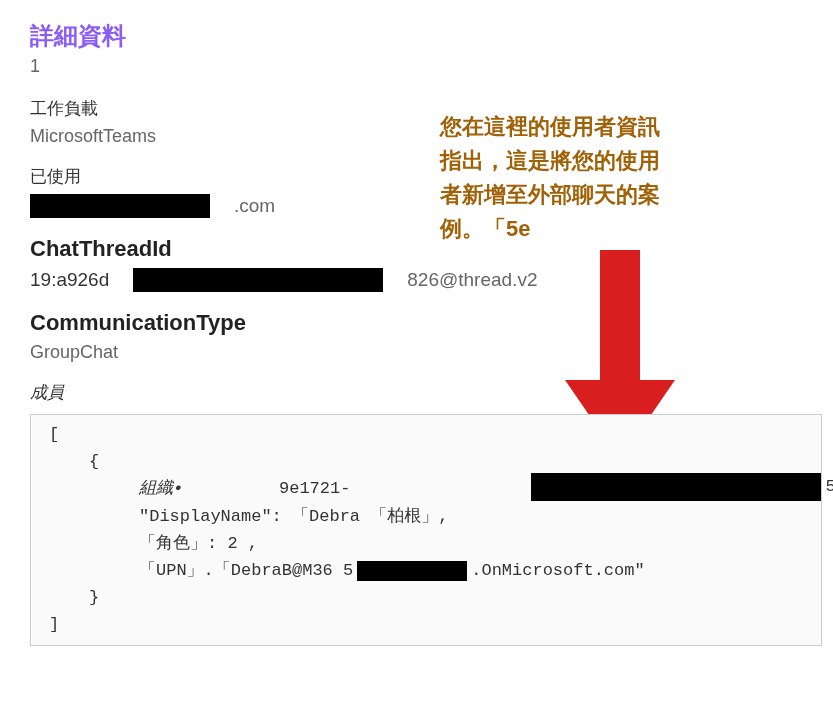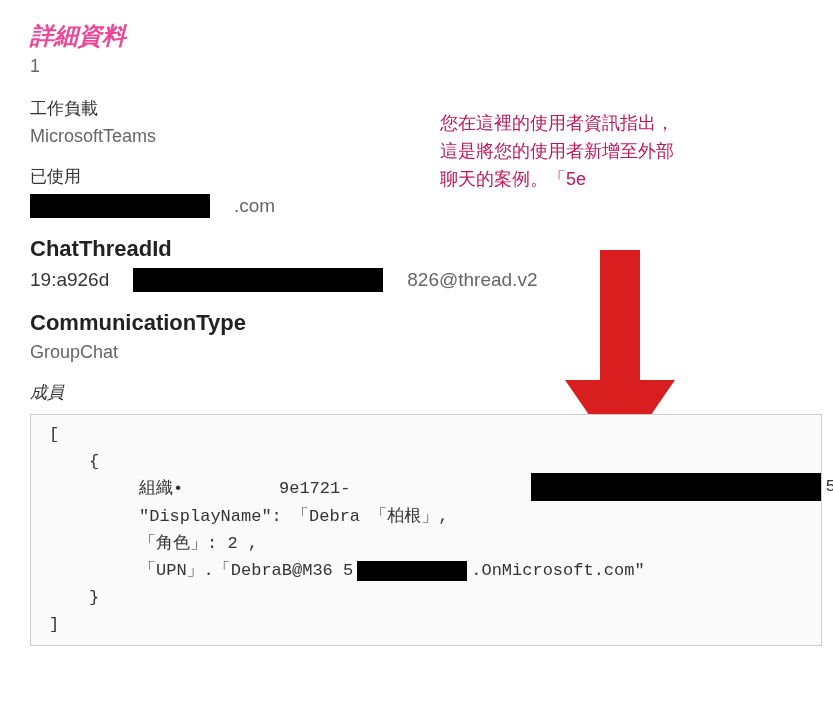--- a/index.html
+++ b/index.html
@@ -12,23 +12,22 @@
       width: 833px;
       height: 702px;
       background: #fff;
       padding: 20px 30px;
       position: relative;
       color: #333;
     }
     .page-title {
       font-size: 24px;
       font-weight: 600;
-      color: #ec4899;
+      color: #8b5cf6;
       margin-bottom: 4px;
-      font-style: italic;
     }
     .page-number {
       font-size: 18px;
       color: #666;
       margin-bottom: 20px;
     }
     .field-group {
       margin-bottom: 18px;
     }
     .field-label {
@@ -57,23 +56,23 @@
     .redact {
       display: inline-block;
       background: #000;
       height: 24px;
       vertical-align: middle;
     }
     .annotation-text {
       position: absolute;
       top: 110px;
       left: 440px;
-      font-size: 18px;
-      font-weight: 400;
-      color: #be185d;
+      font-size: 22px;
+      font-weight: 700;
+      color: #a16207;
       line-height: 1.55;
       width: 240px;
     }
     .arrow-wrap {
       position: absolute;
       top: 250px;
       left: 565px;
       width: 110px;
       height: 210px;
     }
@@ -160,21 +159,21 @@
 <div class="arrow-wrap">
   <svg viewBox="0 0 110 210" width="110" height="210">
     <polygon points="35,0 75,0 75,130 110,130 55,210 0,130 35,130" fill="#d81e1e"></polygon>
   </svg>
 </div>
 
 <div class="code-box">
   <div class="code-line code-indent-0">[</div>
   <div class="code-line code-indent-1">{</div>
   <div class="code-indent-2">
-    <span style="display:inline-block;width:140px;">組織•</span>
+    <span style="display:inline-block;width:140px;font-style:italic;">組織•</span>
     <span>9e1721-</span>
   </div>
   <div class="code-indent-2">
     <span>"DisplayName": 「Debra   「柏根」,</span>
   </div>
   <div class="code-indent-2">
     <span>「角色」: 2   ,</span>
   </div>
   <div class="code-indent-2">
     <span>「UPN」.「DebraB@M36   5</span>

